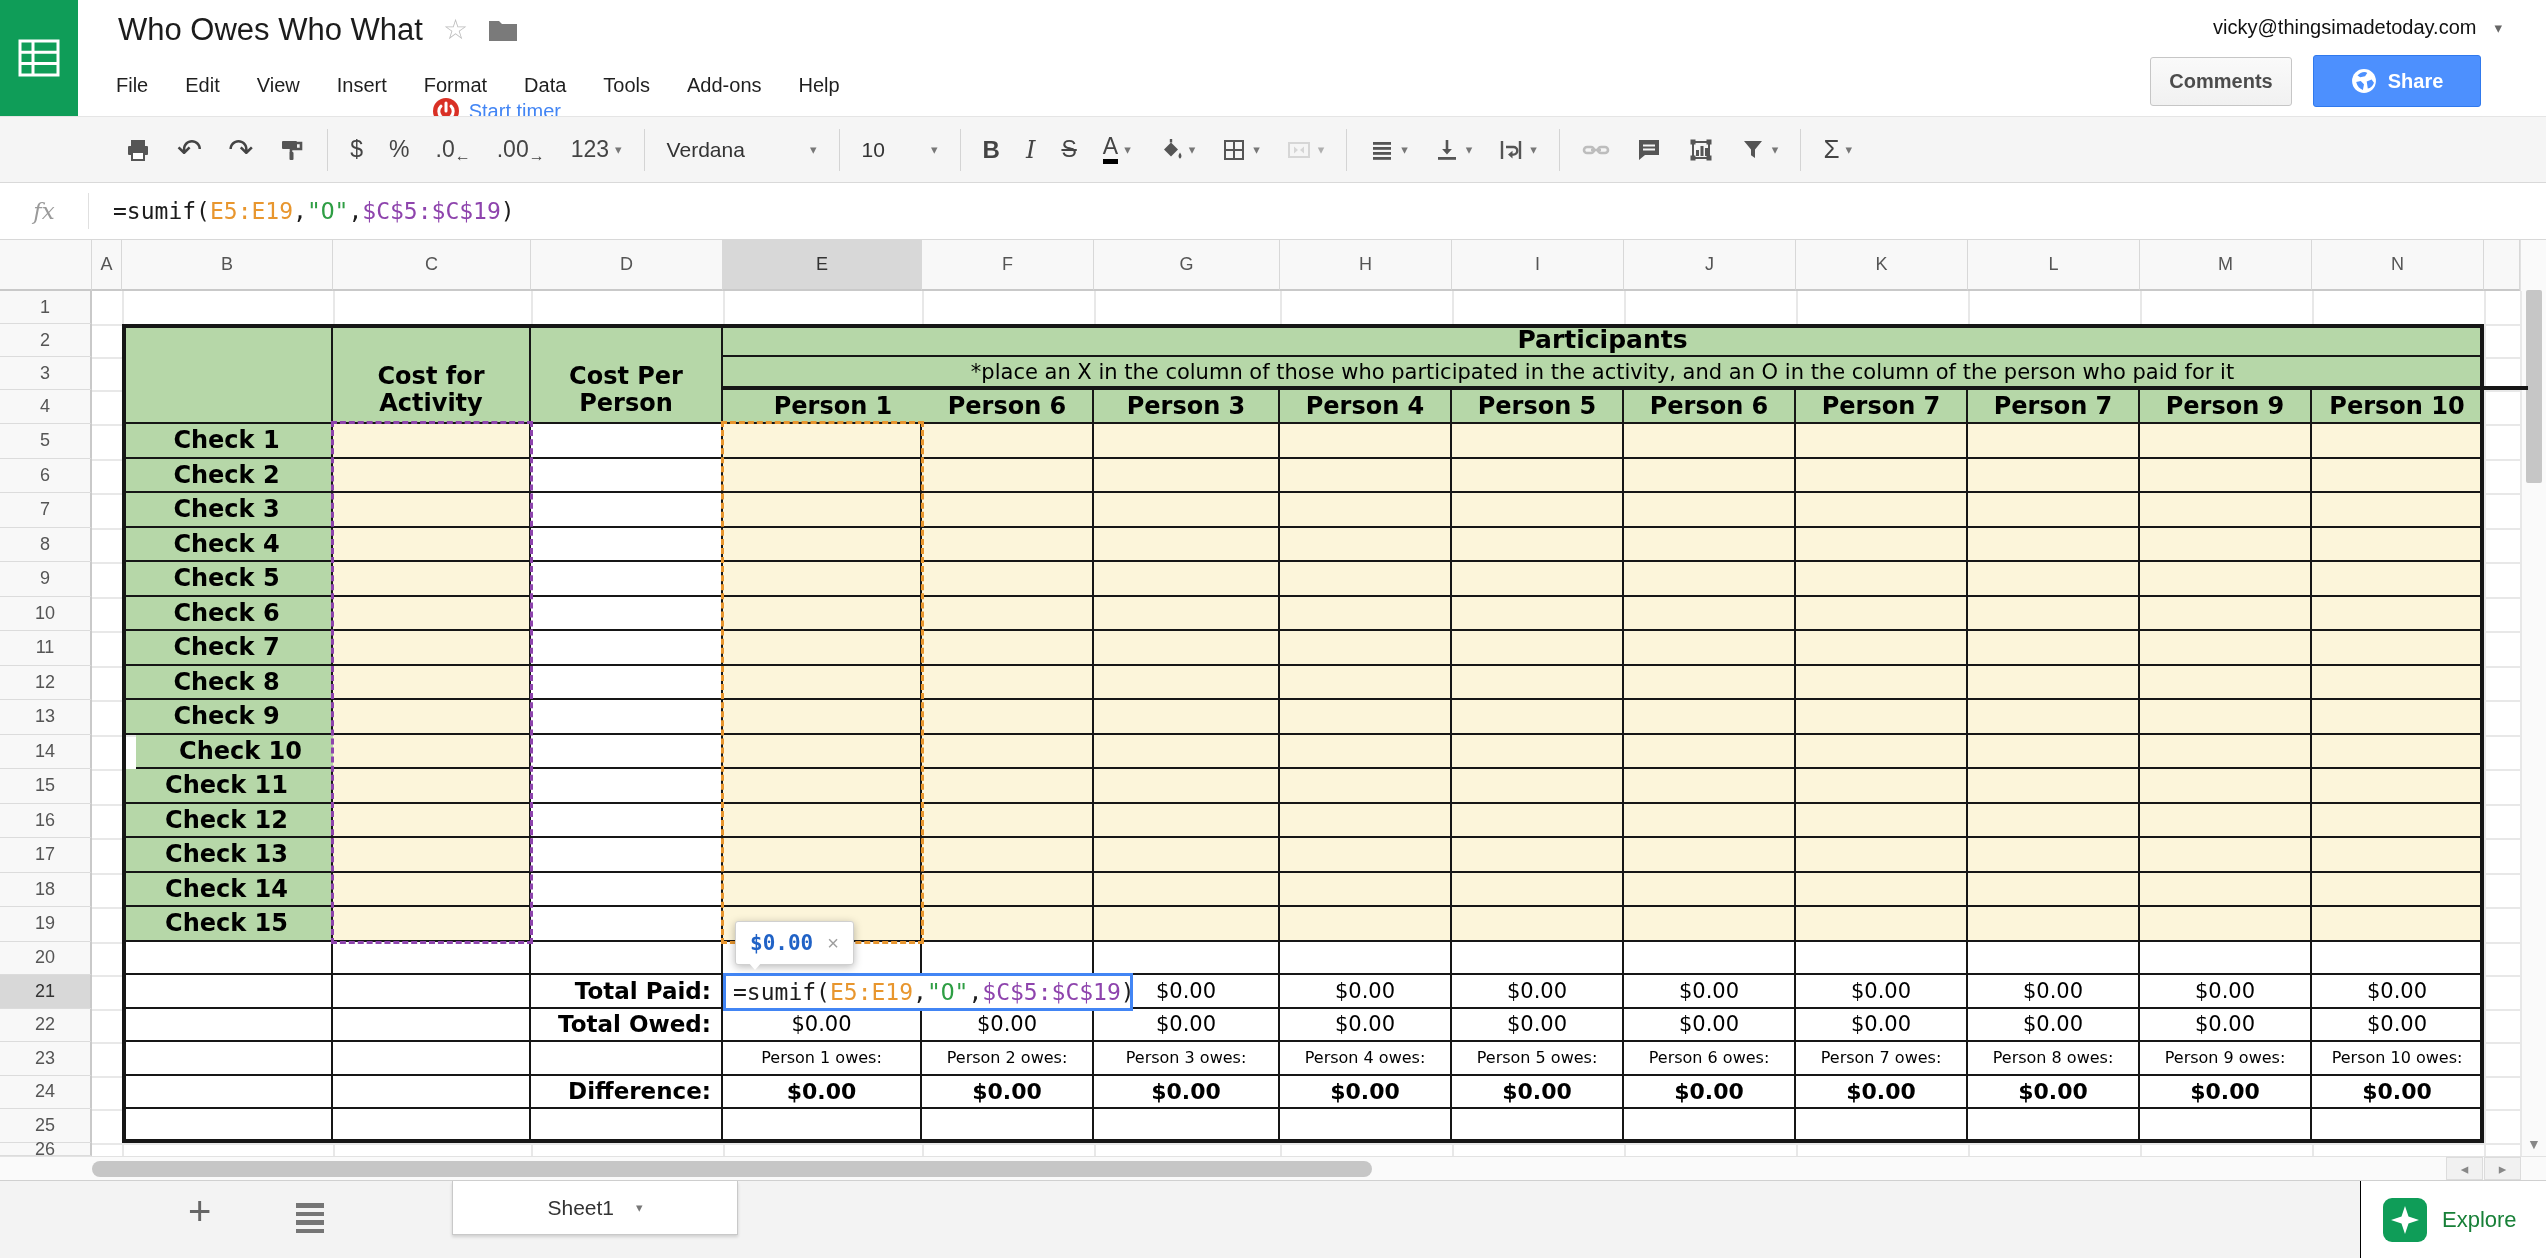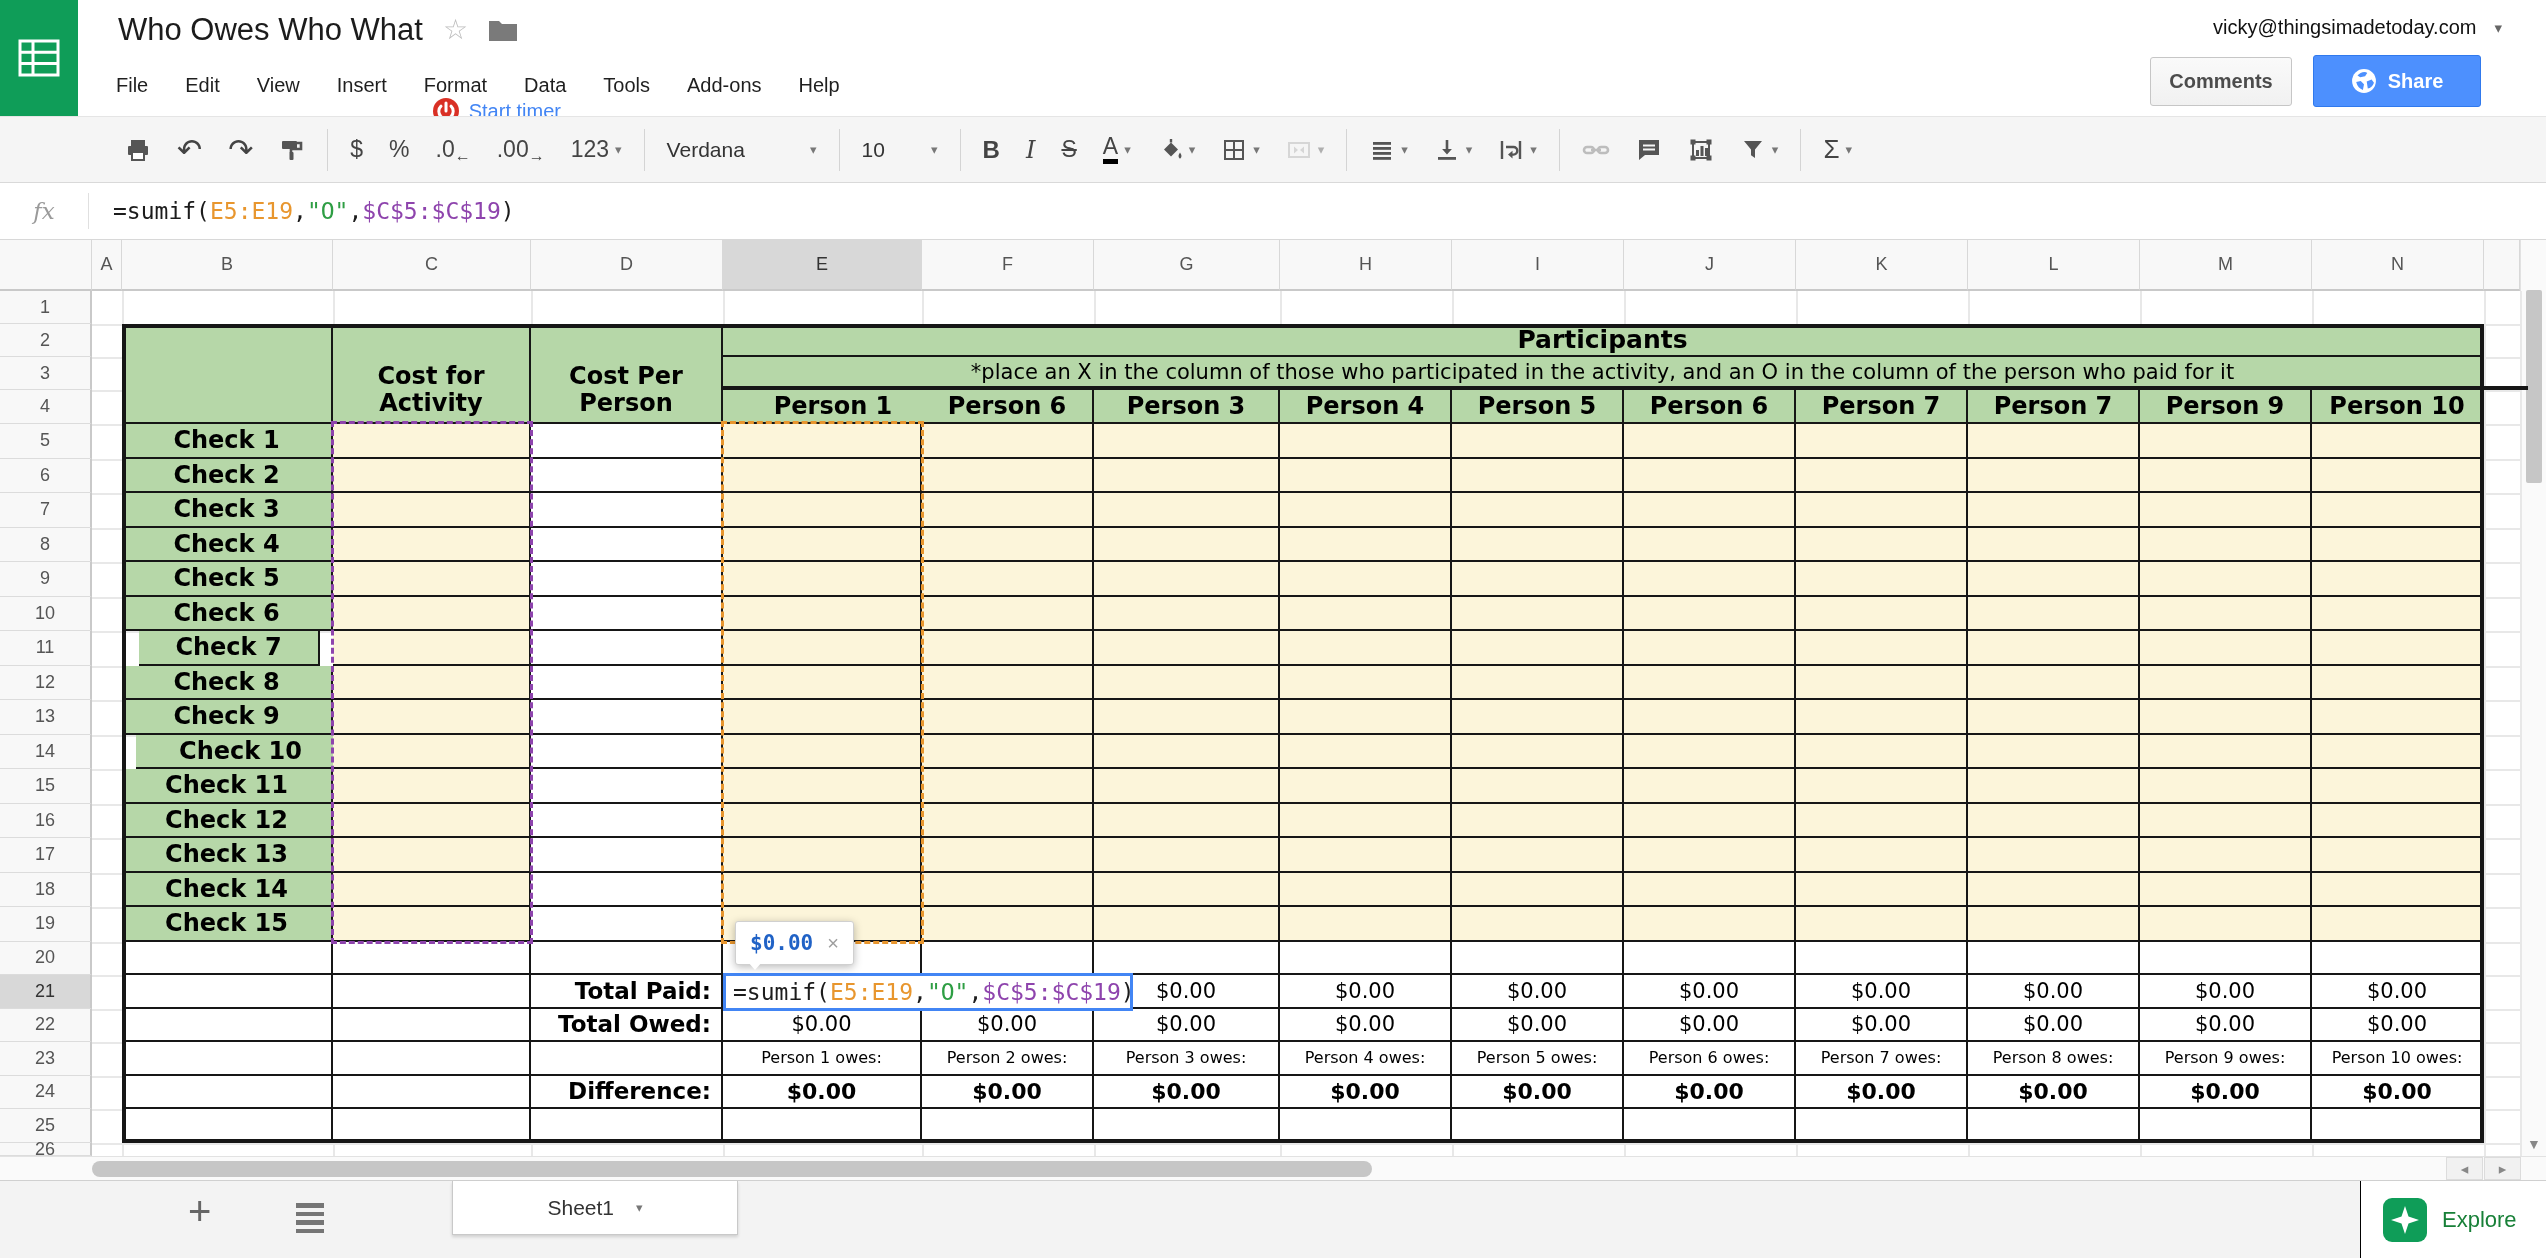--- a/index.html
+++ b/index.html
@@ -506,21 +506,21 @@
       <div class="cell bgY" style="left: 723px; top: 356.5px; width: 199px; height: 34.5px;"></div>
       <div class="cell bgY" style="left: 922px; top: 356.5px; width: 172px; height: 34.5px;"></div>
       <div class="cell bgY" style="left: 1094px; top: 356.5px; width: 186px; height: 34.5px;"></div>
       <div class="cell bgY" style="left: 1280px; top: 356.5px; width: 172px; height: 34.5px;"></div>
       <div class="cell bgY" style="left: 1452px; top: 356.5px; width: 172px; height: 34.5px;"></div>
       <div class="cell bgY" style="left: 1624px; top: 356.5px; width: 172px; height: 34.5px;"></div>
       <div class="cell bgY" style="left: 1796px; top: 356.5px; width: 172px; height: 34.5px;"></div>
       <div class="cell bgY" style="left: 1968px; top: 356.5px; width: 172px; height: 34.5px;"></div>
       <div class="cell bgY" style="left: 2140px; top: 356.5px; width: 172px; height: 34.5px;"></div>
       <div class="cell bgY" style="left: 2312px; top: 356.5px; width: 172px; height: 34.5px;"></div>
-      <div class="cell bgG chk" style="left: 139px; top: 391px; width: 181px; height: 34.5px;">Check 7</div>
+      <div class="cell bgG chk" style="left: 122px; top: 391px; width: 211px; height: 34.5px;">Check 7</div>
       <div class="cell bgY" style="left: 333px; top: 391px; width: 198px; height: 34.5px;"></div>
       <div class="cell bgW" style="left: 531px; top: 391px; width: 192px; height: 34.5px;"></div>
       <div class="cell bgY" style="left: 723px; top: 391px; width: 199px; height: 34.5px;"></div>
       <div class="cell bgY" style="left: 922px; top: 391px; width: 172px; height: 34.5px;"></div>
       <div class="cell bgY" style="left: 1094px; top: 391px; width: 186px; height: 34.5px;"></div>
       <div class="cell bgY" style="left: 1280px; top: 391px; width: 172px; height: 34.5px;"></div>
       <div class="cell bgY" style="left: 1452px; top: 391px; width: 172px; height: 34.5px;"></div>
       <div class="cell bgY" style="left: 1624px; top: 391px; width: 172px; height: 34.5px;"></div>
       <div class="cell bgY" style="left: 1796px; top: 391px; width: 172px; height: 34.5px;"></div>
       <div class="cell bgY" style="left: 1968px; top: 391px; width: 172px; height: 34.5px;"></div>

